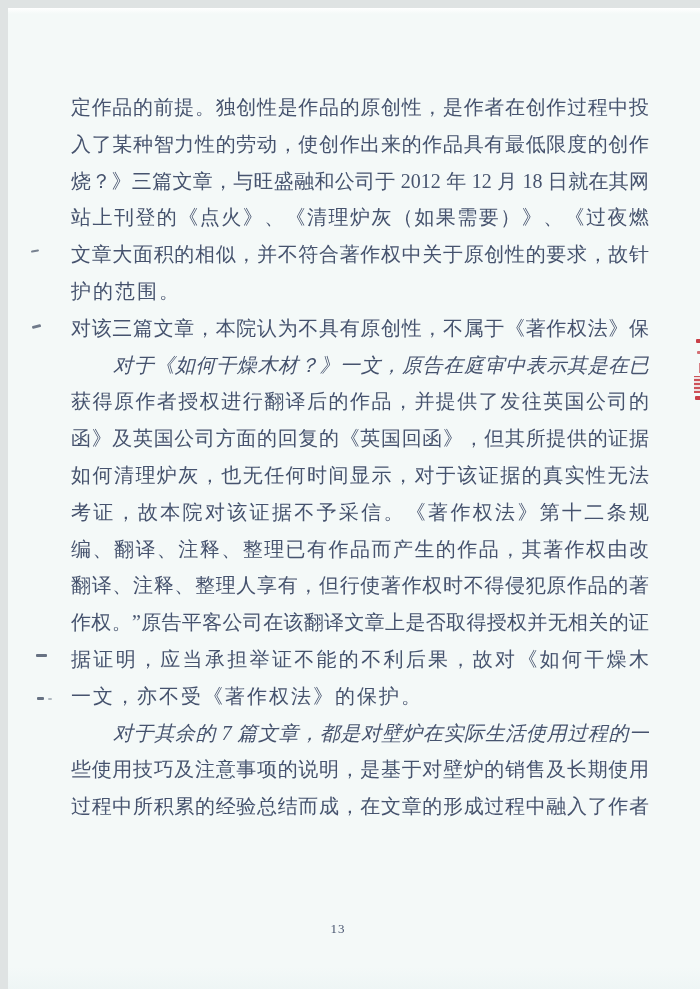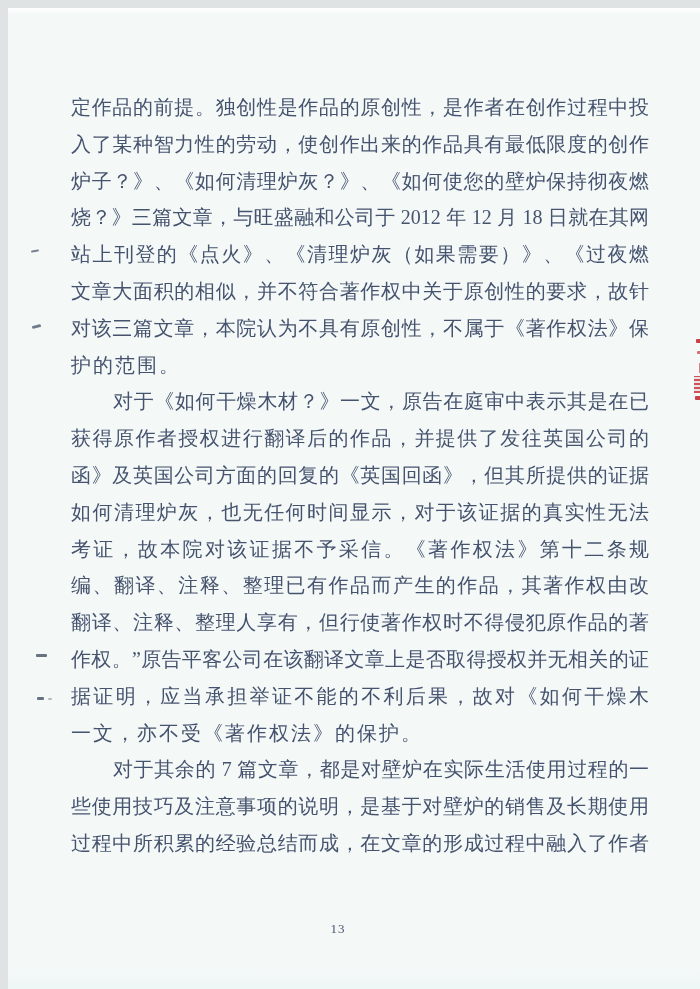--- a/index.html
+++ b/index.html
@@ -29,20 +29,21 @@
     text-align:justify;
     text-align-last:justify;
     overflow:hidden;
   }
   .line.short{
     text-align-last:left;
     letter-spacing:2px;
   }
   .line.indent{
     text-indent:2.1em;
+    font-style:italic;
   }
   .page-number{
     position:absolute;
     left:0;top:913px;width:660px;
     text-align:center;
     font-size:13px;
     letter-spacing:1px;
     color:var(--ink);
   }
   
@@ -65,26 +66,25 @@
   .stamp-5{left:687px;top:388px;width:11px;height:4px;border-radius:1px;}
 </style>
 </head>
 <body>
 
 <div class="page">
 
   <div class="textblock">
     <div class="line">定作品的前提。独创性是作品的原创性，是作者在创作过程中投</div>
     <div class="line">入了某种智力性的劳动，使创作出来的作品具有最低限度的创作</div>
-    <div class="line">炉子？》、《如何清理炉灰？》、《如何使您的壁炉保持彻夜燃</div>
     <div class="line">烧？》三篇文章，与旺盛融和公司于 2012 年 12 月 18 日就在其网</div>
     <div class="line">站上刊登的《点火》、《清理炉灰（如果需要）》、《过夜燃烧》三篇</div>
     <div class="line">文章大面积的相似，并不符合著作权中关于原创性的要求，故针</div>
+    <div class="line short">护的范围。</div>
     <div class="line">对该三篇文章，本院认为不具有原创性，不属于《著作权法》保</div>
-    <div class="line short">护的范围。</div>
     <div class="line indent">对于《如何干燥木材？》一文，原告在庭审中表示其是在已</div>
     <div class="line">获得原作者授权进行翻译后的作品，并提供了发往英国公司的《去</div>
     <div class="line">函》及英国公司方面的回复的《英国回函》，但其所提供的证据既</div>
     <div class="line">如何清理炉灰，也无任何时间显示，对于该证据的真实性无法</div>
     <div class="line">考证，故本院对该证据不予采信。《著作权法》第十二条规定：“改</div>
     <div class="line">编、翻译、注释、整理已有作品而产生的作品，其著作权由改编、</div>
     <div class="line">翻译、注释、整理人享有，但行使著作权时不得侵犯原作品的著</div>
     <div class="line">作权。”原告平客公司在该翻译文章上是否取得授权并无相关的证</div>
     <div class="line">据证明，应当承担举证不能的不利后果，故对《如何干燥木材？》</div>
     <div class="line short">一文，亦不受《著作权法》的保护。</div>

